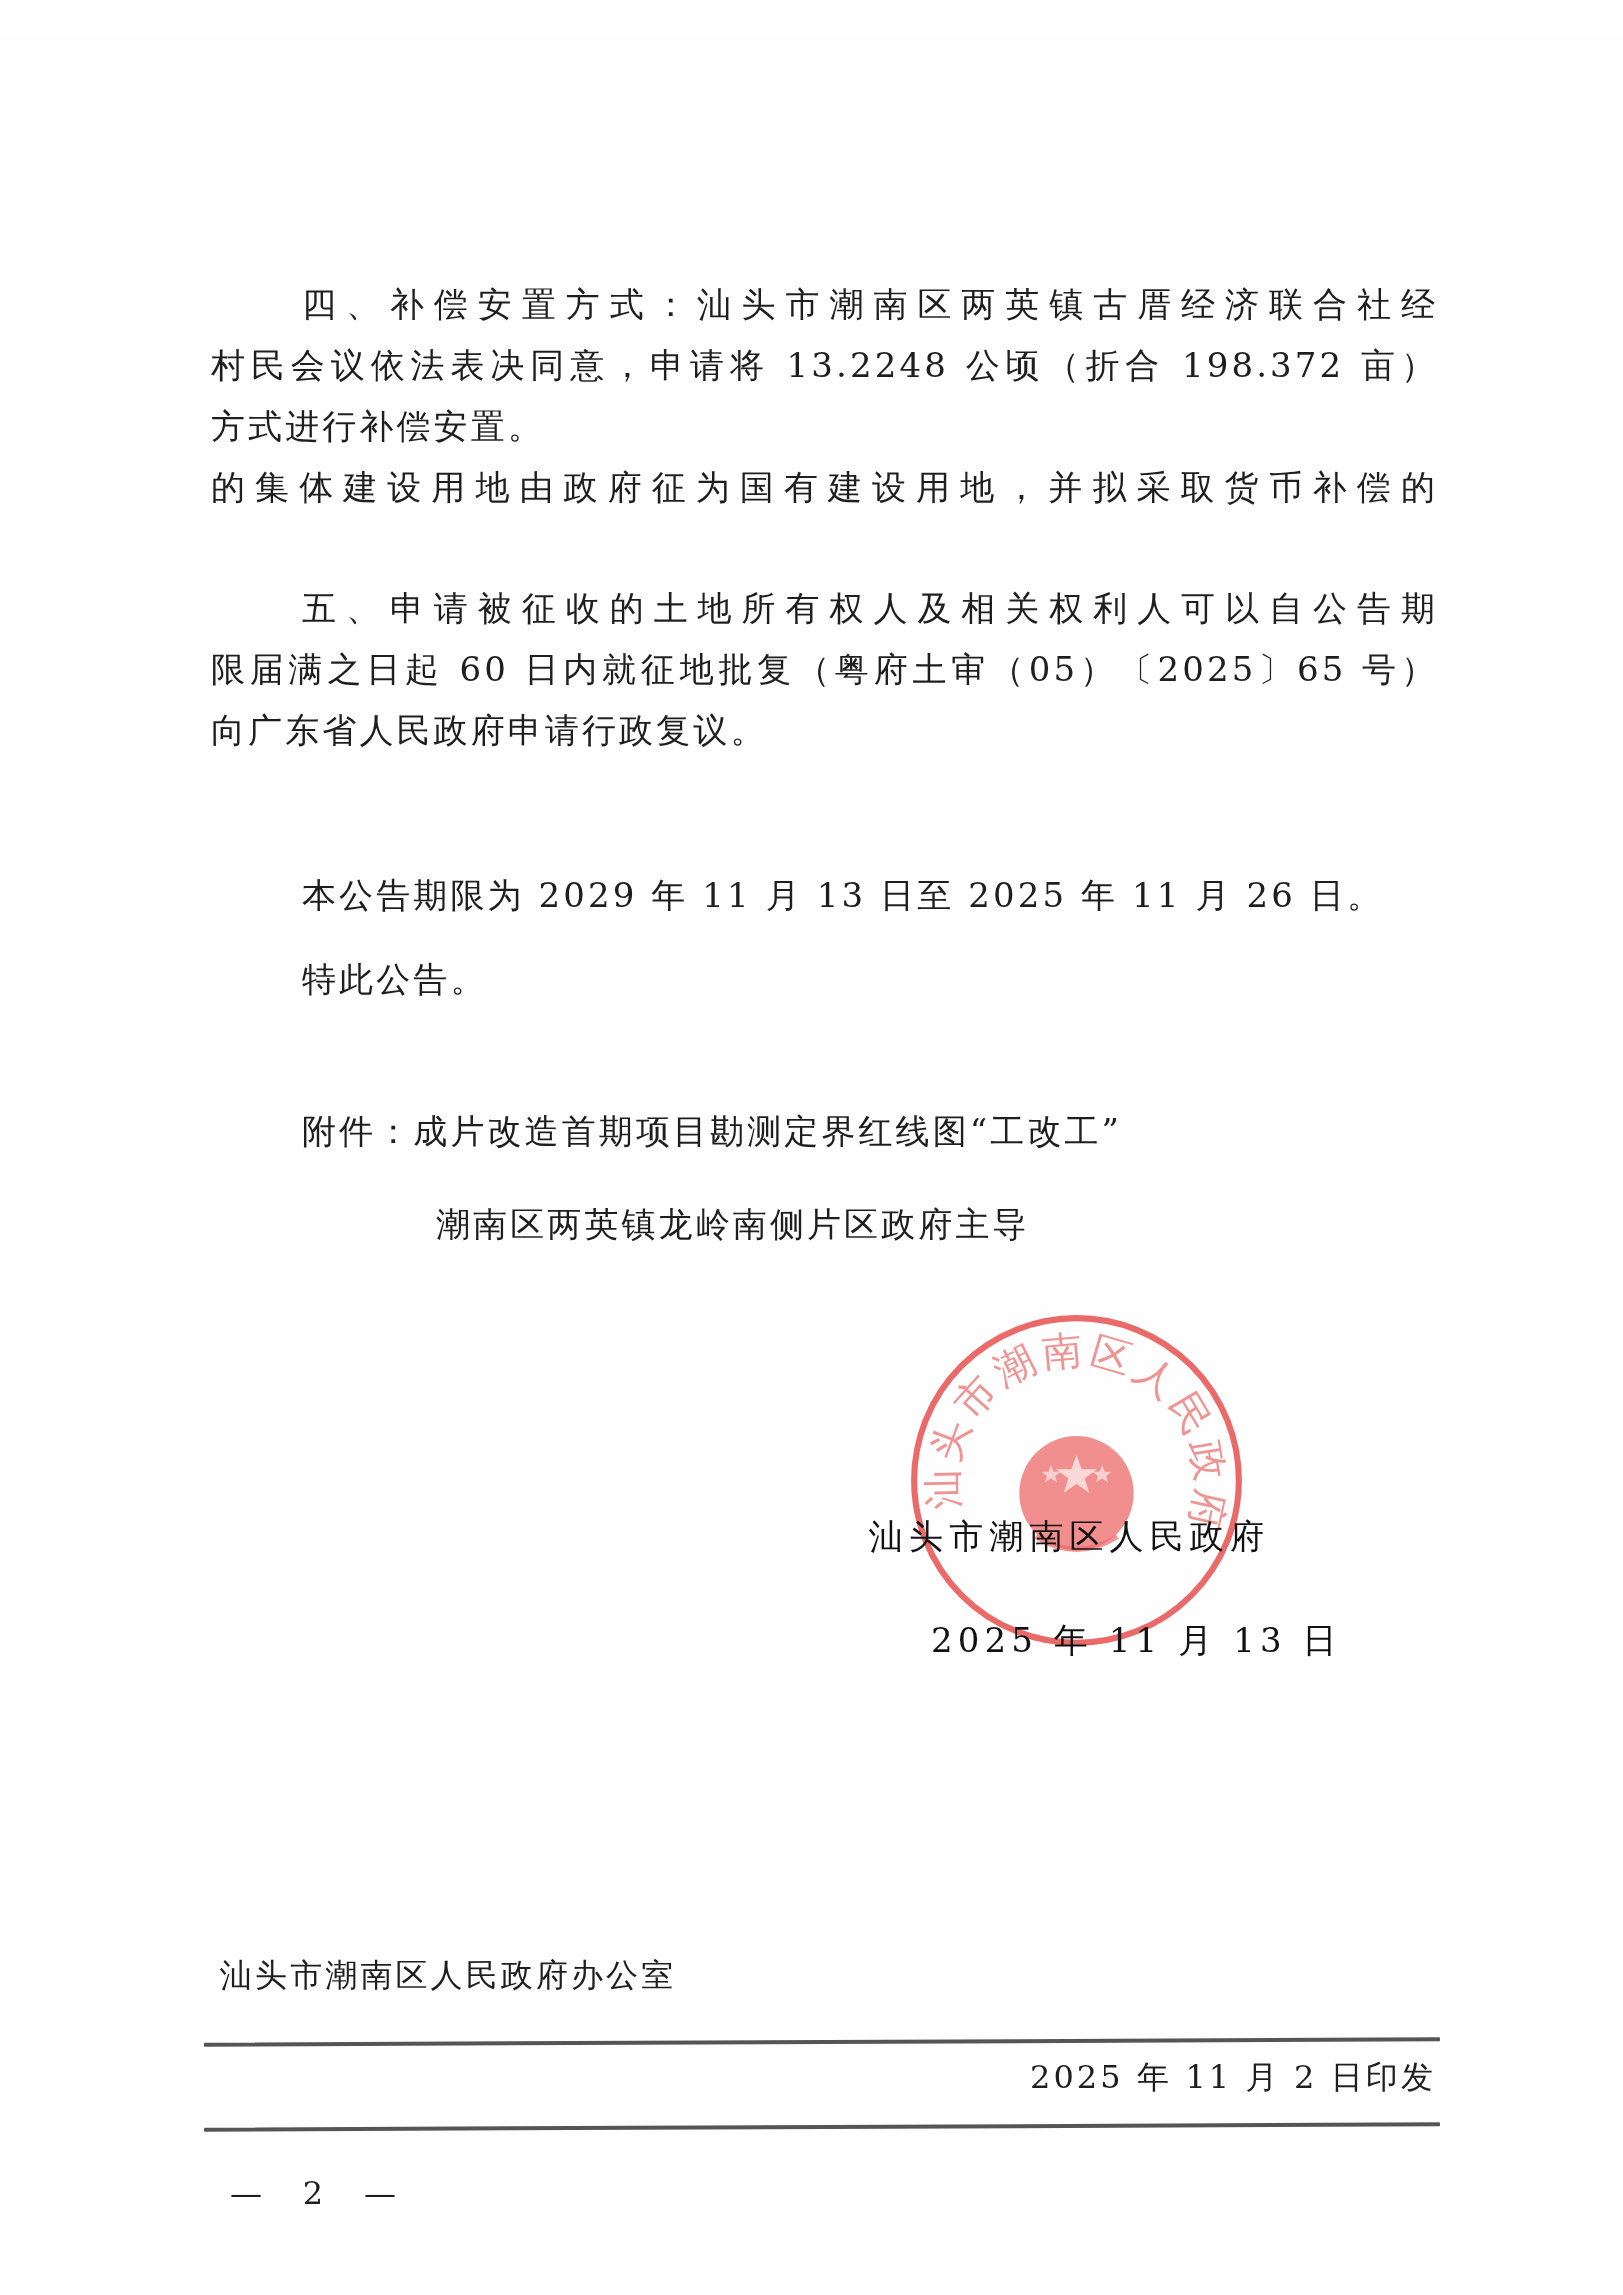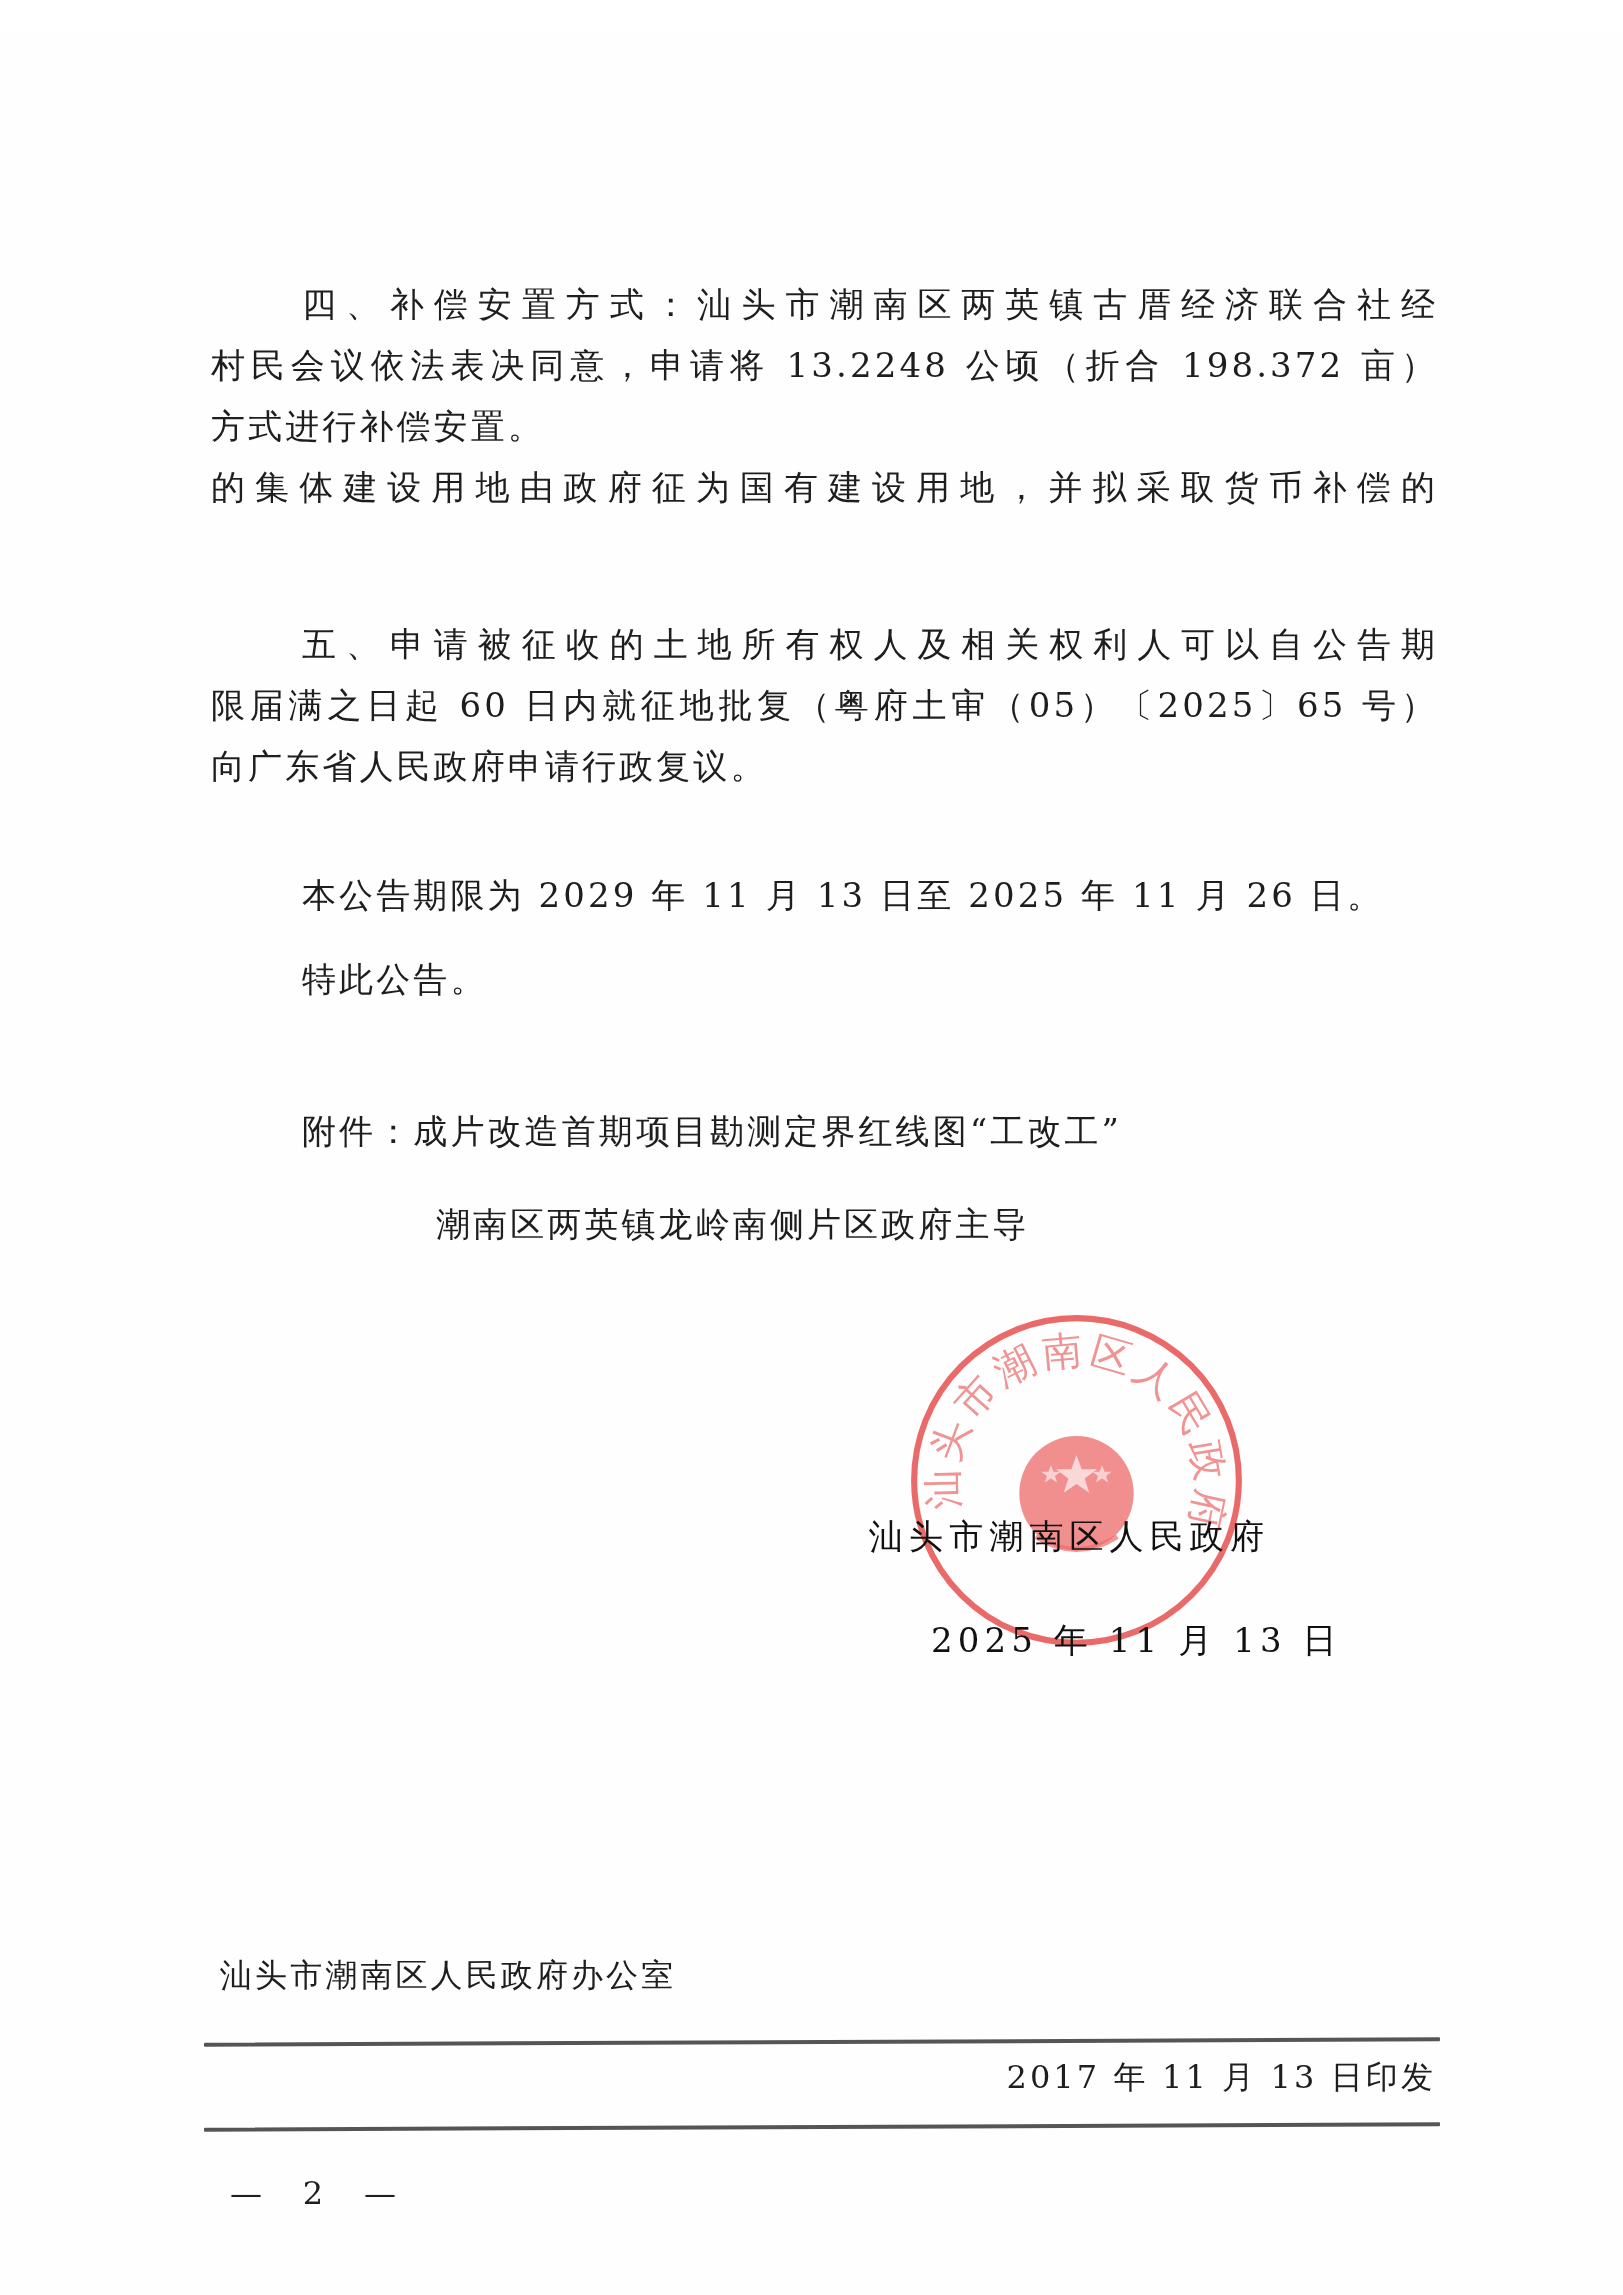--- a/index.html
+++ b/index.html
@@ -28,21 +28,21 @@
 
 <div class="page">
 
   <div class="body-text" style="top:240px;">
     <span class="line justify indent">四、补偿安置方式：汕头市潮南区两英镇古厝经济联合社经</span>
     <span class="line justify">村民会议依法表决同意，申请将 13.2248 公顷（折合 198.372 亩）</span>
     <span class="line">方式进行补偿安置。</span>
     <span class="line justify">的集体建设用地由政府征为国有建设用地，并拟采取货币补偿的</span>
   </div>
 
-  <div class="body-text" style="top:580px;">
+  <div class="body-text" style="top:544px;">
     <span class="line justify indent">五、申请被征收的土地所有权人及相关权利人可以自公告期</span>
     <span class="line justify">限届满之日起 60 日内就征地批复（粤府土审（05）〔2025〕65 号）</span>
     <span class="line">向广东省人民政府申请行政复议。</span>
   </div>
 
   <div class="body-text" style="top:831px;">
     <span class="line indent">本公告期限为 2029 年 11 月 13 日至 2025 年 11 月 26 日。</span>
     <span class="line indent" style="margin-top:23px;">特此公告。</span>
   </div>
 
@@ -64,18 +64,18 @@
     <text font-size="78" fill="#e85a5a" opacity="0.65" font-family="DejaVu Sans, sans-serif" letter-spacing="10">
       <textPath href="#sealArc" startOffset="4%">汕头市潮南区人民政府</textPath>
     </text>
   </svg>
 
   <div class="signature">汕头市潮南区人民政府</div>
   <div class="sign-date">2025 年 11 月 13 日</div>
 
   <div class="rule top"></div>
   <div class="footer-issuer">汕头市潮南区人民政府办公室</div>
-  <div class="footer-date">2017 年 11 月 13 日印发</div>
+  <div class="footer-date">2025 年 11 月 2 日印发</div>
   <div class="rule bottom"></div>
 
   <div class="page-number">— 2 —</div>
 </div>
 
 
 </body></html>

